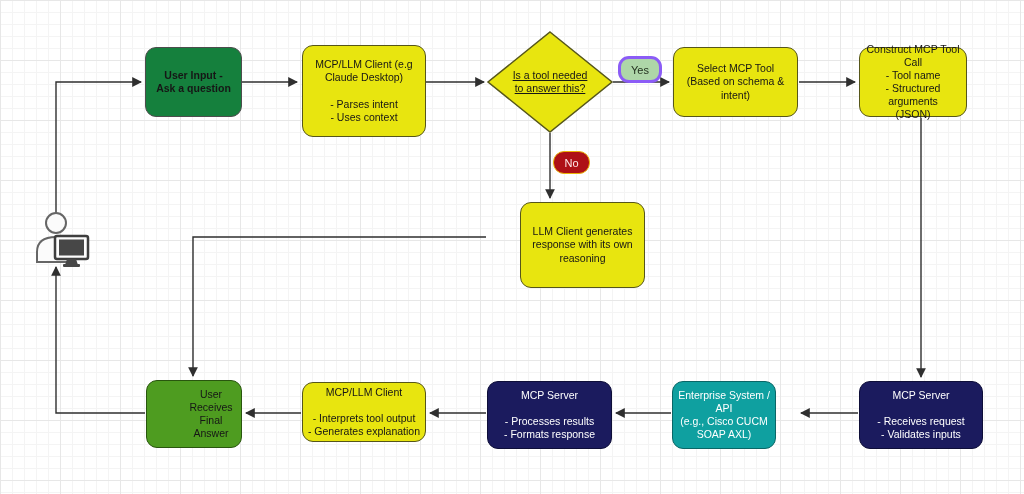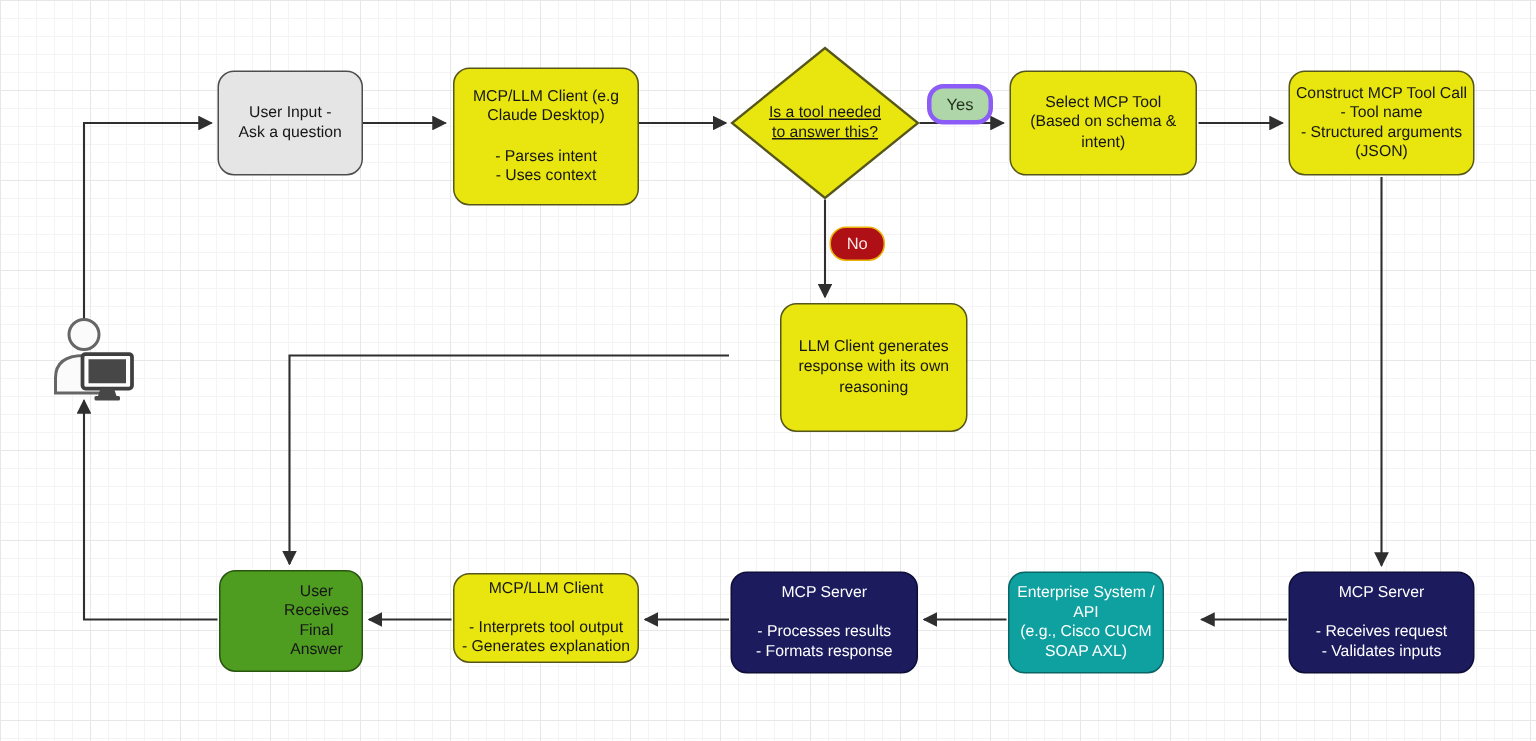--- a/index.html
+++ b/index.html
@@ -16,38 +16,38 @@
   }
   #edges{position:absolute;left:0;top:0;width:1024px;height:494px;z-index:1;}
   .node{
     position:absolute;z-index:2;box-sizing:border-box;
     display:flex;align-items:center;justify-content:center;
     text-align:center;border-radius:11px;border:1.5px solid #4d4d4d;
     font-size:10.5px;line-height:1.25;color:#161616;
     white-space:pre-line;padding:2px;
   }
   .yellow{background:#e8e50f;border-color:#56561a;}
-  .gray{background:#e5e5e5;border-color:#4d4d4d;}
+  .gray{background:#15803d;border-color:#4d4d4d;font-weight:bold;}
   .green{background:#4e9c20;border-color:#29560e;}
   .navy{background:#1b1b5e;border-color:#0e0e38;color:#ffffff;}
   .teal{background:#0fa0a0;border-color:#0a6666;color:#ffffff;}
   .pill{
     position:absolute;z-index:3;display:flex;align-items:center;justify-content:center;
     border-radius:11px;font-size:11px;
   }
   .pill-yes{left:618px;top:56px;width:38px;height:21px;background:#aed6a8;border:3px solid #8b5cf6;color:#23321f;}
   .pill-no{left:553px;top:151px;width:35px;height:21px;background:#ae1016;border:1px solid #eab308;color:#ffe9e9;}
   
   #n-user-input{left:145px;top:47px;width:97px;height:70px;}
   #n-mcp-llm-top{left:302px;top:45px;width:124px;height:92px;}
   #n-decision-label{left:490px;top:60px;width:120px;height:44px;position:absolute;z-index:2;
     display:flex;align-items:center;justify-content:center;text-align:center;
     font-size:10.5px;line-height:1.25;color:#161616;white-space:pre-line;text-decoration:underline;}
   #n-select-tool{left:673px;top:47px;width:125px;height:70px;}
-  #n-construct-call{left:859px;top:47px;width:124px;height:70px;}
+  #n-construct-call{left:859px;top:47px;width:108px;height:70px;}
   #n-llm-reasoning{left:480px;top:202px;width:125px;height:86px;margin-left:40px;}
   #n-user-receives{left:146px;top:380px;width:96px;height:68px;padding-left:36px;}
   #n-mcp-llm-bottom{left:302px;top:382px;width:124px;height:60px;}
   #n-mcp-server-processes{left:487px;top:381px;width:125px;height:68px;}
   #n-enterprise{left:672px;top:381px;width:104px;height:68px;}
   #n-mcp-server-receives{left:859px;top:381px;width:124px;height:68px;}
   #person{position:absolute;left:30px;top:206px;z-index:3;}
 </style>
 </head>
 <body>

